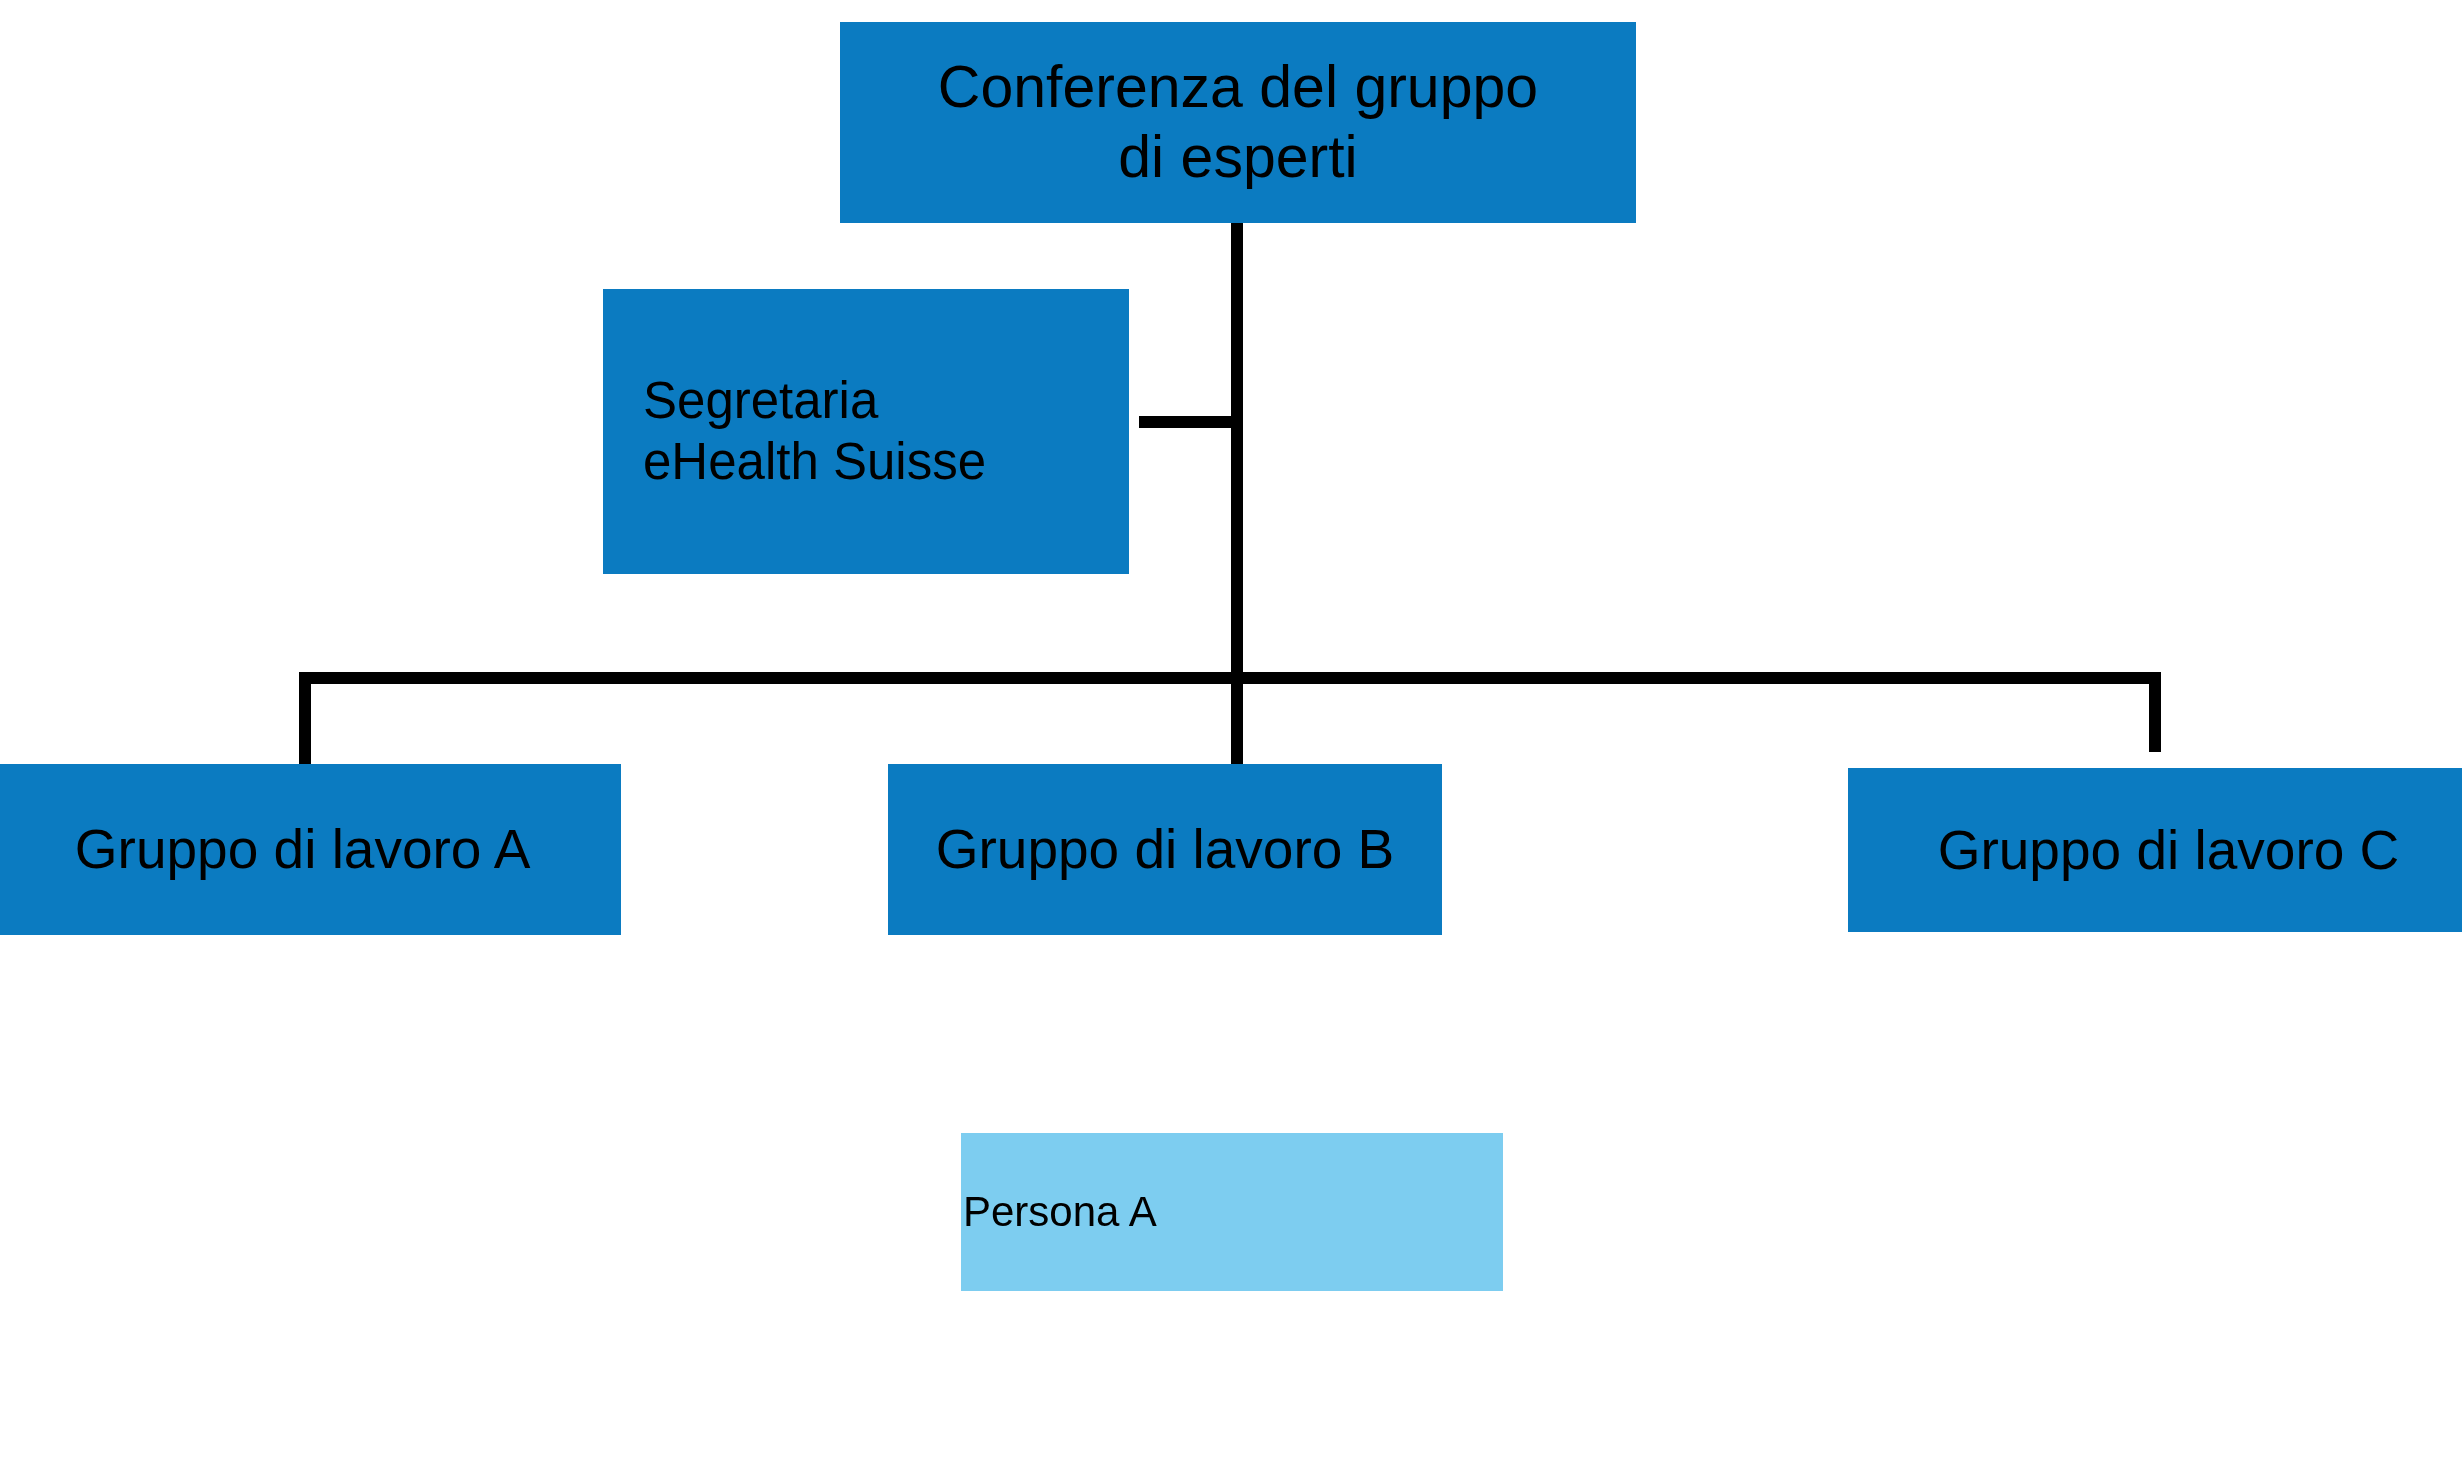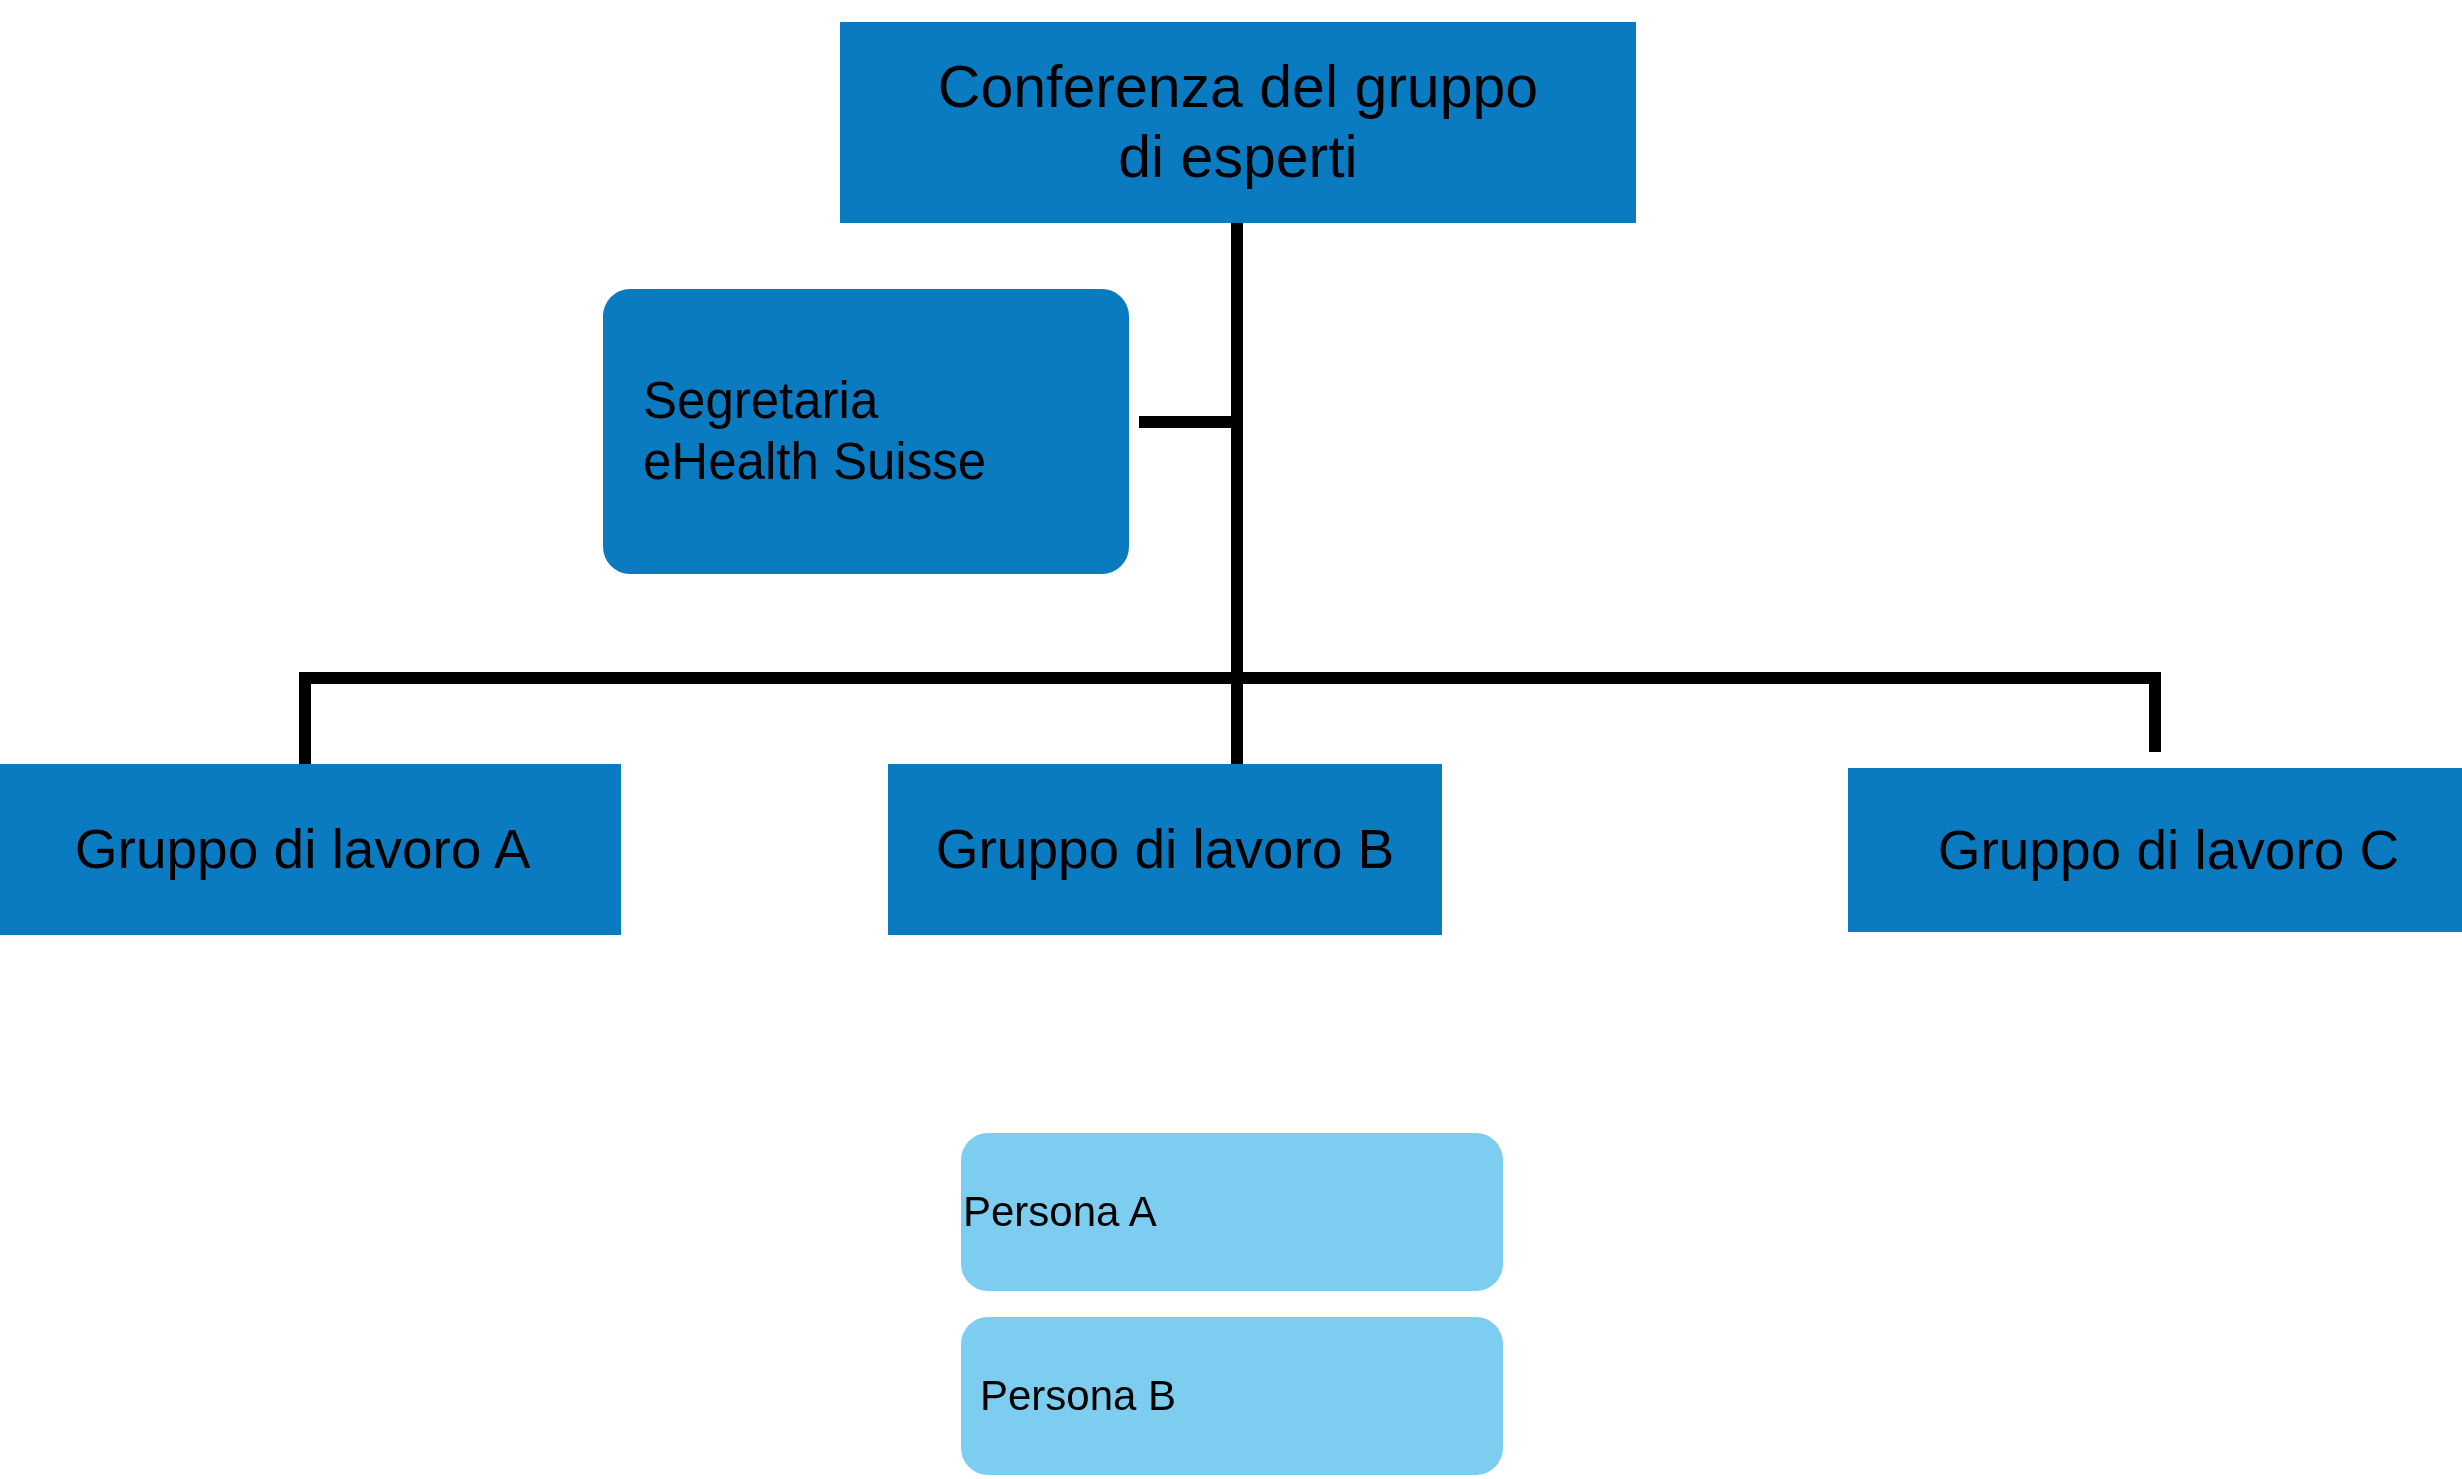--- a/index.html
+++ b/index.html
@@ -30,21 +30,20 @@
   .node-secondary {
     background: #7DCDF0;
   }
   .align-center {
     justify-content: center;
     text-align: center;
   }
   .align-left {
     justify-content: flex-start;
     text-align: left;
-    border-radius: 27px;
   }
   .connector {
     position: absolute;
     background: #000000;
   }
 
   
   #node-conference {
     left: 840px;
     top: 22.4px;
@@ -156,16 +155,15 @@
 di esperti</div>
 
   <div class="node node-primary align-left" id="node-secretariat">Segretaria
 eHealth Suisse</div>
 
   <div class="node node-primary align-center" id="node-group-a">Gruppo di lavoro A</div>
   <div class="node node-primary align-center" id="node-group-b">Gruppo di lavoro B</div>
   <div class="node node-primary align-center" id="node-group-c">Gruppo di lavoro C</div>
 
   <div class="node node-secondary align-left" id="node-member-a">Persona A</div>
-  <div class="node node-secondary align-left" id="node-member-b">Persona B</div>
 
 </div>
 
 
 </body></html>

